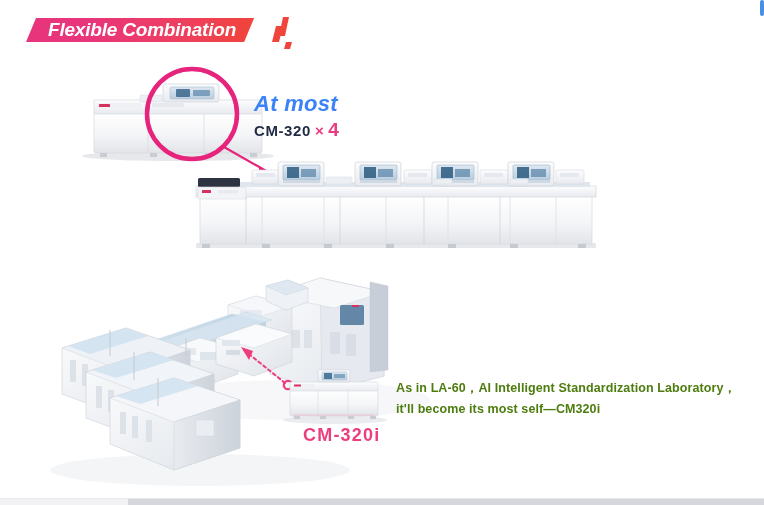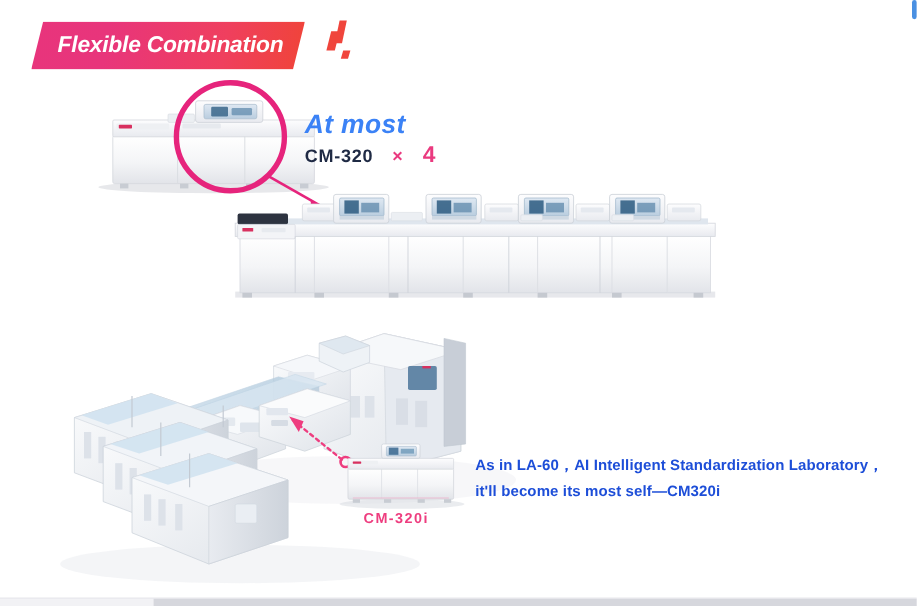--- a/index.html
+++ b/index.html
@@ -14,21 +14,21 @@
     overflow: hidden;
     font-family: "Liberation Sans", sans-serif;
     -webkit-font-smoothing: antialiased;
   }
 
   
   #title-banner {
     position: absolute;
     left: 26px;
     top: 18px;
-    height: 40px;
+    height: 24px;
     padding: 0 18px 0 22px;
     display: flex;
     align-items: center;
     background: linear-gradient(100deg, #e8347c 0%, #e8357b 28%, #ef3f5e 70%, #f04438 100%);
     -webkit-clip-path: polygon(10px 0, 100% 0, calc(100% - 10px) 100%, 0 100%);
     clip-path: polygon(10px 0, 100% 0, calc(100% - 10px) 100%, 0 100%);
     justify-content: center;
   }
   #title-banner-text {
     color: #ffffff;
@@ -62,21 +62,21 @@
     line-height: 1.05;
   }
   #at-most-sub {
     margin-top: 4px;
     font-size: 15px;
     font-weight: bold;
     color: #1f2a44;
     letter-spacing: 0.6px;
     display: flex;
     align-items: baseline;
-    gap: 16px;
+    gap: 4px;
   }
   #at-most-times {
     color: #ea3a7f;
     font-size: 15px;
     font-weight: bold;
   }
   #at-most-count {
     color: #ea3a7f;
     font-size: 19px;
     font-weight: bold;
@@ -91,34 +91,34 @@
     height: 505px;
     pointer-events: none;
   }
 
   
   #caption-block {
     position: absolute;
     left: 396px;
     top: 378px;
     width: 360px;
-    color: #1d4ed8;
+    color: #4d7c0f;
     font-size: 12.5px;
     font-weight: bold;
     line-height: 1.65;
     letter-spacing: 0.1px;
   }
 
   
   #cm320i-label {
     position: absolute;
     left: 303px;
     top: 425px;
     color: #ee3d7f;
-    font-size: 12px;
+    font-size: 18px;
     font-weight: bold;
     letter-spacing: 1.2px;
   }
 
   
   #v-scrollbar {
     position: absolute;
     right: 0px;
     top: 0px;
     width: 4px;

